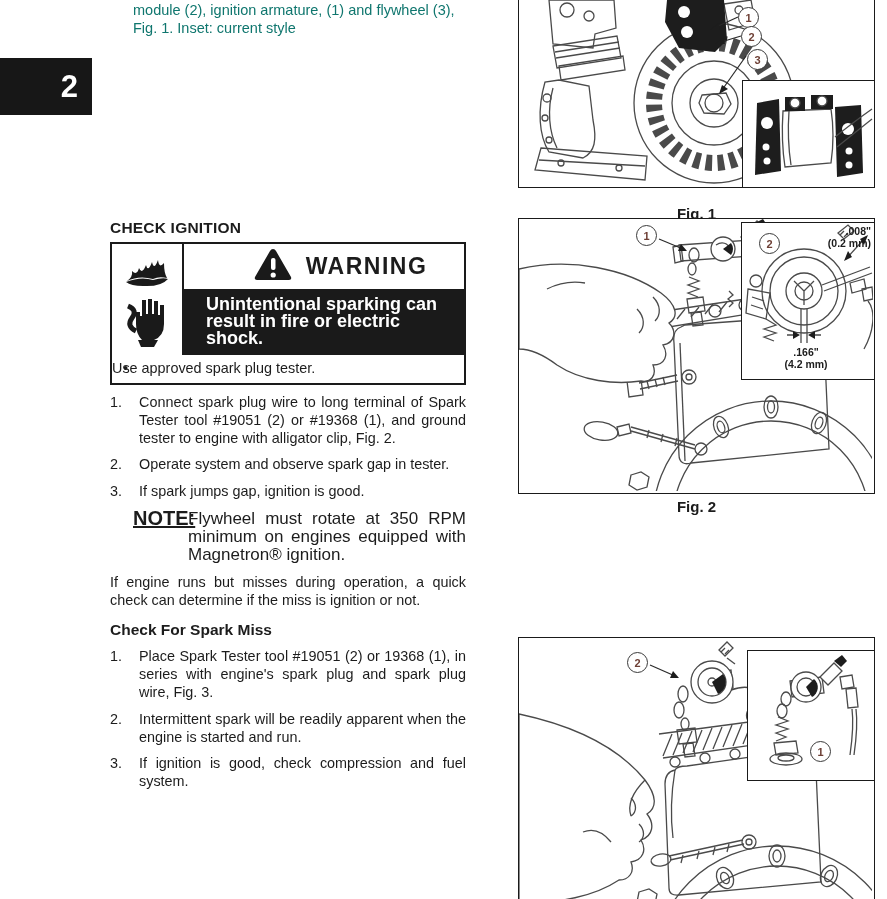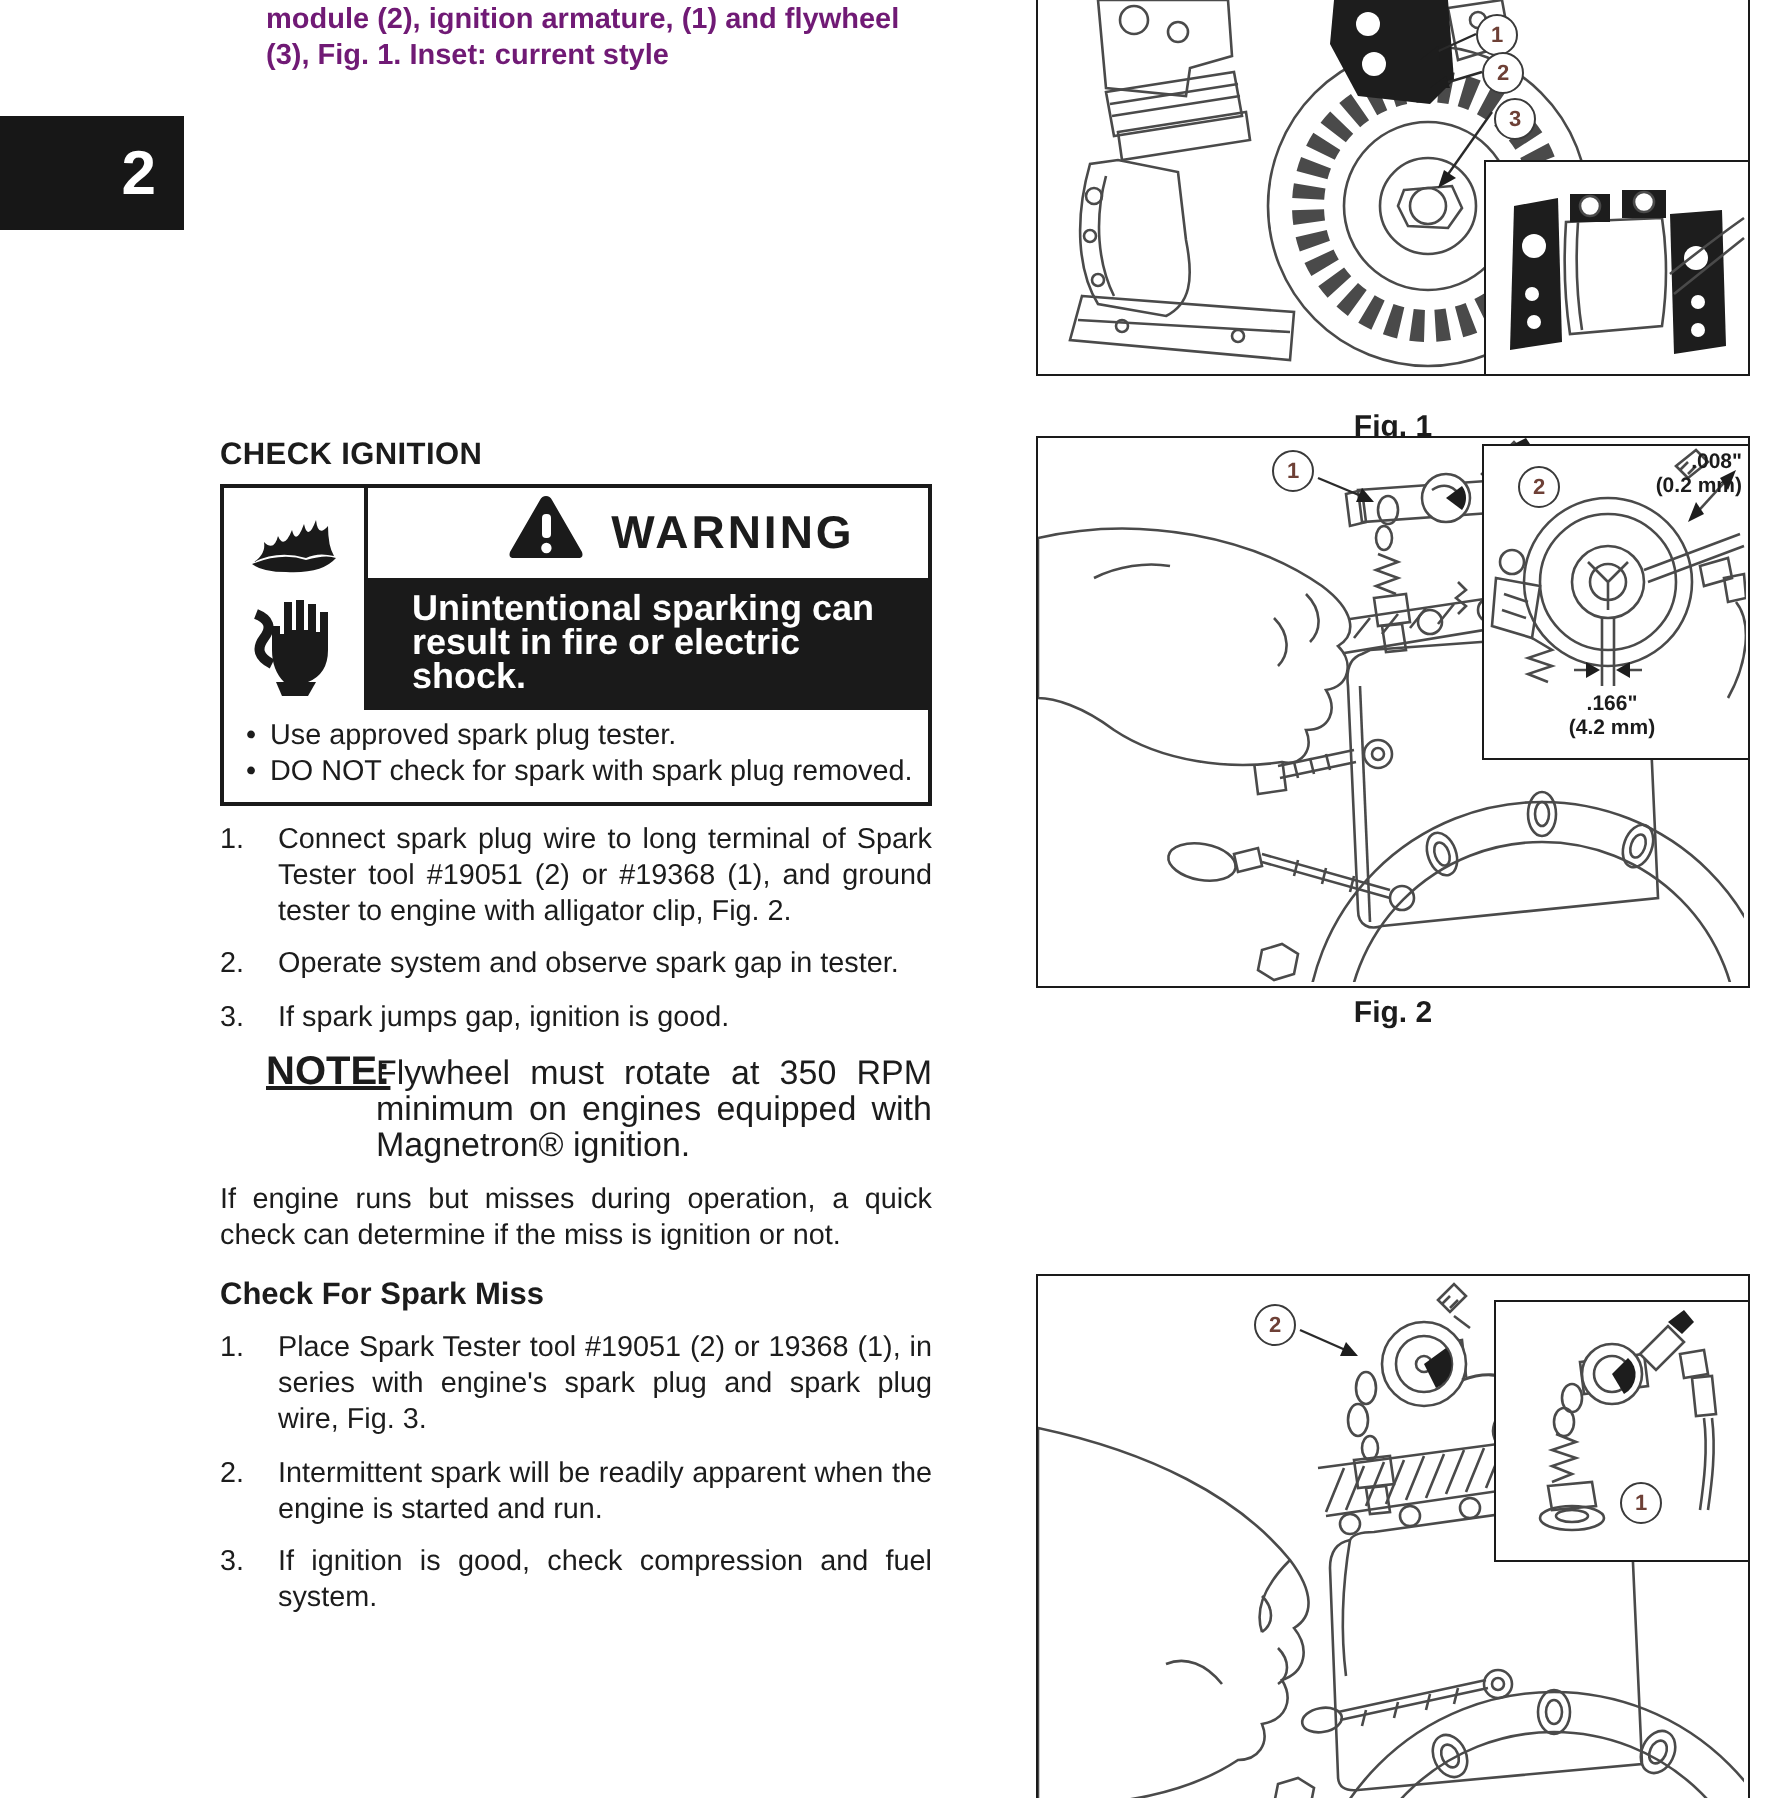--- a/index.html
+++ b/index.html
@@ -4,21 +4,21 @@
 <style>
   * { margin:0; padding:0; box-sizing:border-box; }
   body { background:#e8e8e8; font-family:"Liberation Sans", sans-serif; }
   .page {
     position:relative; width:887px; height:899px; background:#ffffff;
     overflow:hidden; color:#1c1c1c;
   }
   
   .caption-top {
     position:absolute; left:133px; top:1px; width:340px;
-    font-size:14.5px; line-height:18px; color:#701a75;font-weight:bold;
+    font-size:14.5px; line-height:18px; color:#0f766e;
   }
   
   .chapter-tab {
     position:absolute; left:0; top:58px; width:92px; height:57px;
     background:#171717; color:#fff; font-weight:bold; font-size:31px;
     display:flex; align-items:center; justify-content:flex-end; padding-right:14px;
   }
   
   .left-col { position:absolute; left:110px; top:219px; width:356px; }
   .ci-heading { font-size:15.5px; font-weight:bold; letter-spacing:.2px; margin-bottom:5px; }
@@ -29,21 +29,21 @@
   .warn-icons { width:70px; flex:none; display:flex; flex-direction:column; align-items:center; padding-top:5px; gap:3px; }
   .warn-right { flex:1; border-left:2px solid #1a1a1a; }
   .warn-title-row { height:45px; display:flex; align-items:center; justify-content:center; gap:13px;margin-left:32px; }
   .warn-title { font-size:23px; font-weight:bold; letter-spacing:1.5px; }
   .warn-msg {
     background:#1a1a1a; color:#fff; font-weight:bold; font-size:18px;
     line-height:17px; padding:7px 14px 8px 22px; text-align:left;
   }
   .warn-bullets { list-style:none; margin:4px 0 0 0; padding:0 6px 6px 0; }
   .warn-bullets li {
-    position:relative; padding-left:23px; font-size:14.4px; line-height:18px; text-align:justify;
+    position:relative; font-size:14.4px; line-height:18px; text-align:justify;
   }
   .warn-bullets li::before { content:"\2022"; position:absolute; left:11px; }
 
   .steps { margin-top:9px; }
   .step { display:flex; margin-bottom:9px; }
   .step-num { width:29px; flex:none; font-size:14.4px; line-height:17.8px; }
   .step-text { flex:1; font-size:14.4px; line-height:17.8px; text-align:justify; }
 
   .note { display:flex; margin:3px 0 10px 23px; }
   .note-label { width:55px; flex:none; font-weight:bold; font-size:20px; line-height:17.8px;text-decoration:underline; }
@@ -112,21 +112,20 @@
                 <circle cx="20.2" cy="27" r="2.6" fill="#fff"></circle>
               </svg>
             </span>
             <span class="warn-title">WARNING</span>
           </div>
           <div class="warn-msg">Unintentional sparking can result in fire or electric shock.</div>
         </div>
       </div>
       <ul class="warn-bullets">
         <li>Use approved spark plug tester.</li>
-        <li>DO NOT check for spark with spark plug removed.</li>
       </ul>
     </div>
 
     <div class="steps">
       <div class="step">
         <span class="step-num">1.</span>
         <span class="step-text">Connect spark plug wire to long terminal of Spark Tester tool #19051 (2) or #19368 (1), and ground tester to engine with alligator clip, Fig. 2.</span>
       </div>
       <div class="step">
         <span class="step-num">2.</span>

